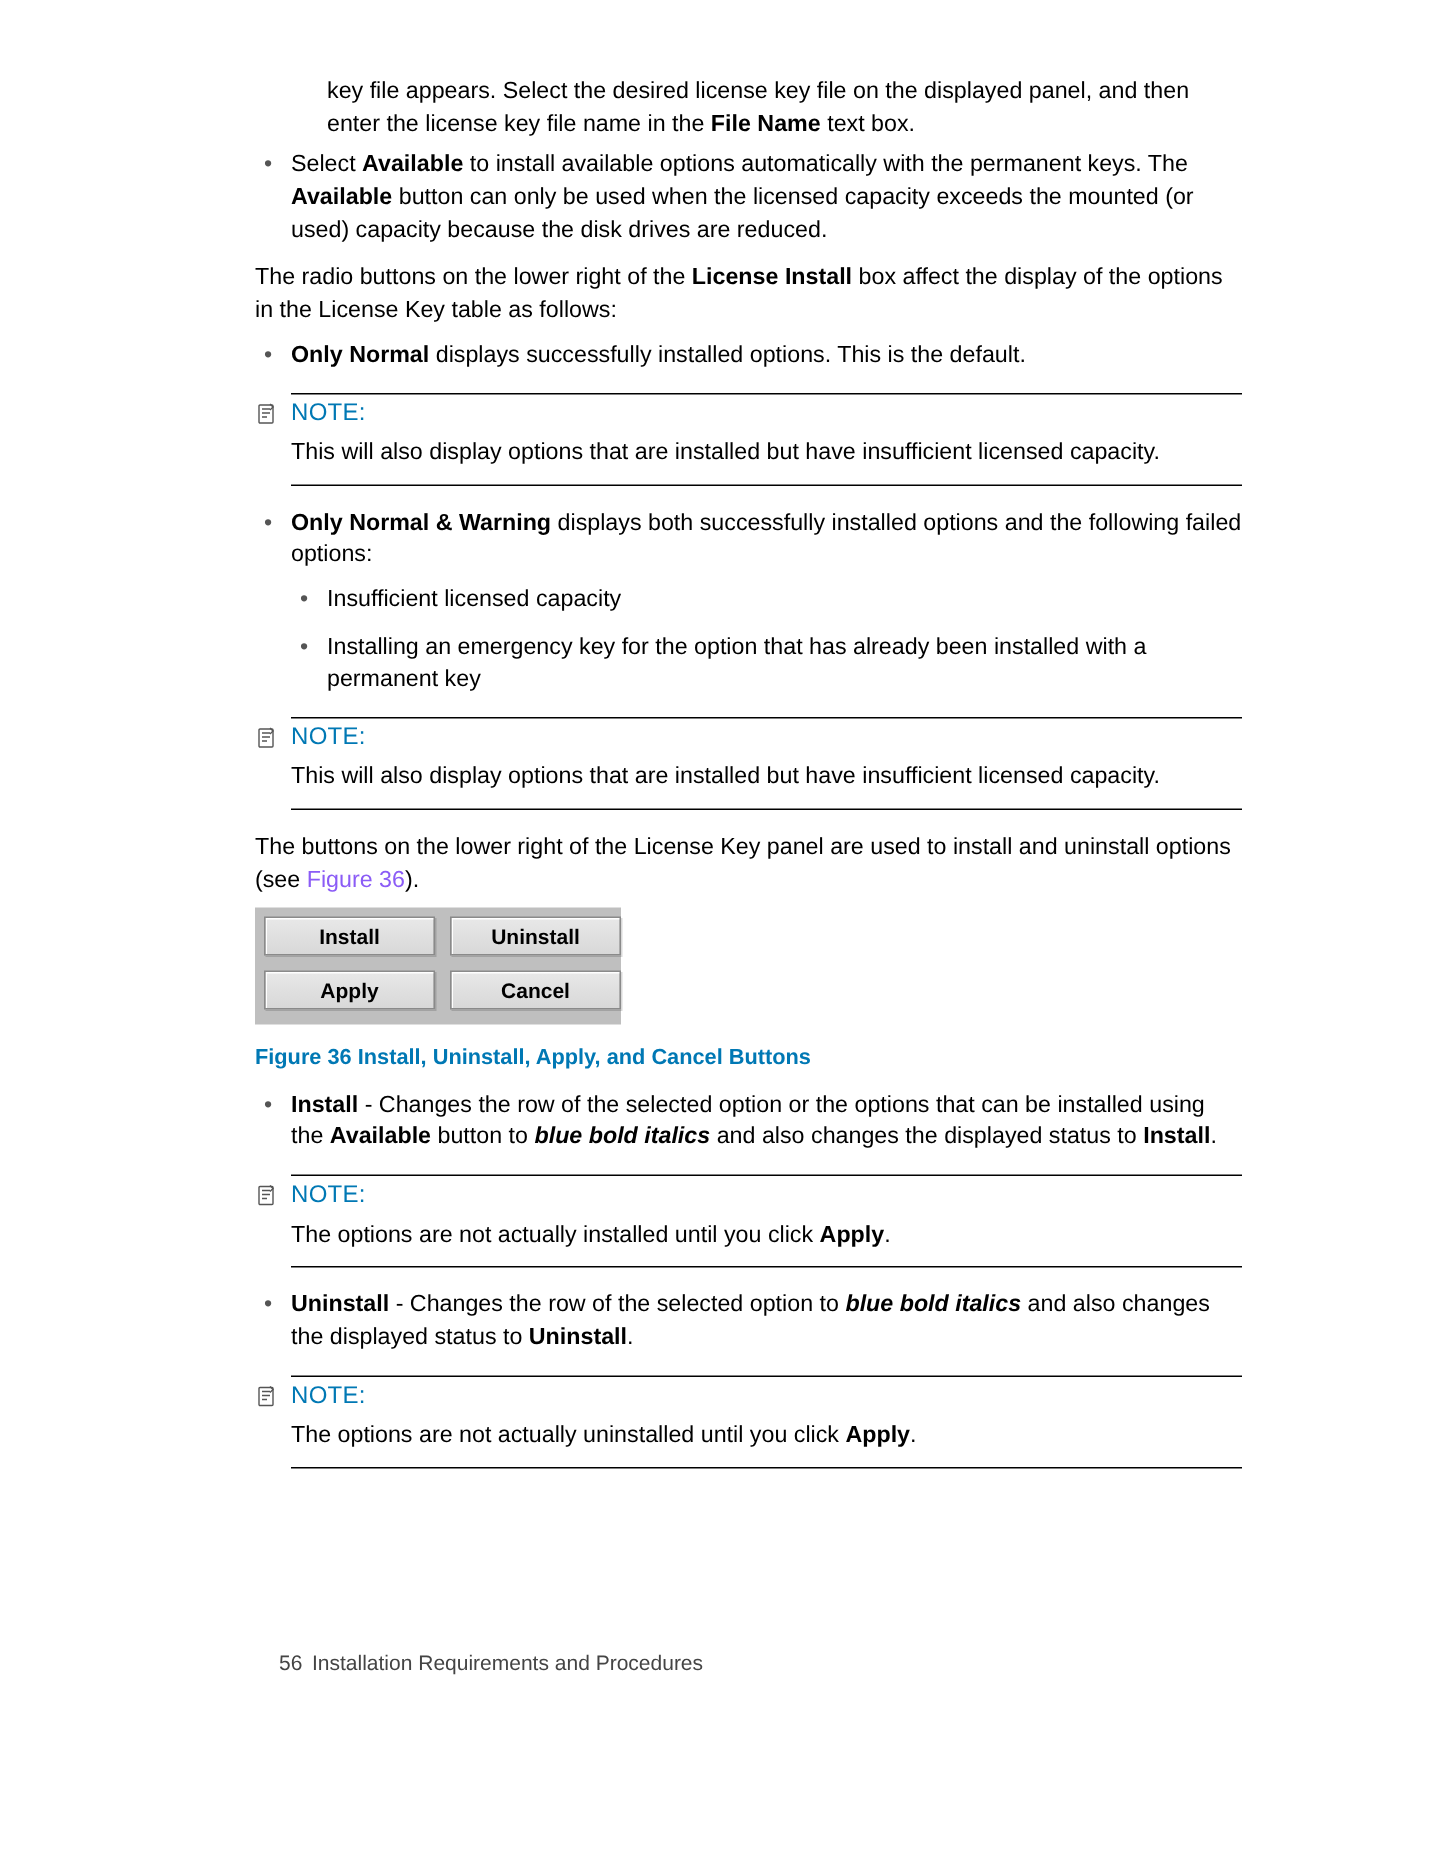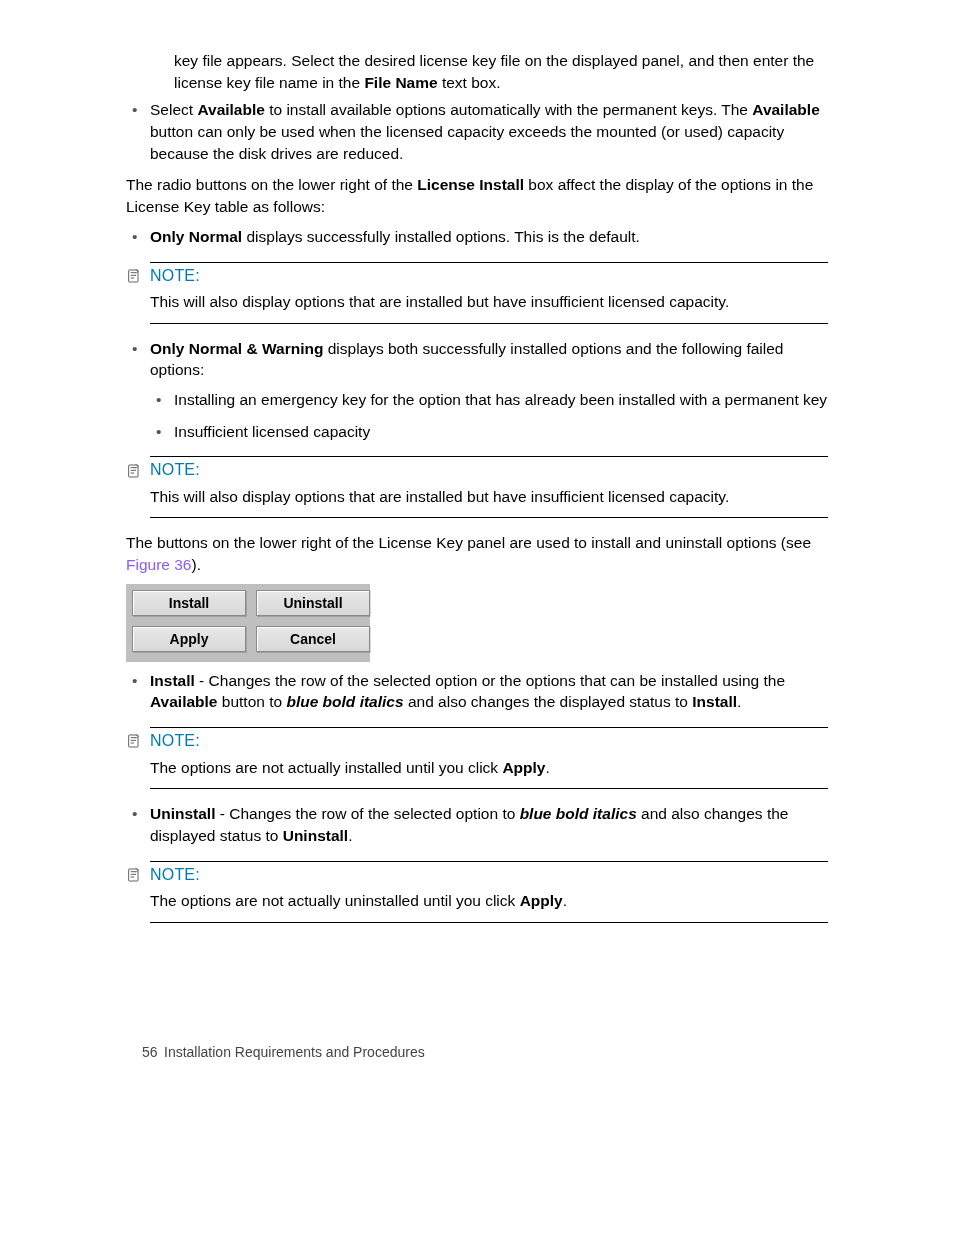--- a/index.html
+++ b/index.html
@@ -9,20 +9,21 @@
     line-height: 1.4;
     color: #000;
     margin: 0;
     padding: 0;
     background: #fff;
     width: 954px;
   }
   .page {
     padding: 50px 126px 40px 126px;
     box-sizing: border-box;
+    margin-left: 44px;
   }
   .indent1 { margin-left: 48px; }
   .indent1b { margin-left: 24px; }
   ul.bullets {
     list-style: none;
     padding: 0;
     margin: 6px 0;
   }
   ul.bullets > li {
     position: relative;
@@ -138,22 +139,22 @@
       <span class="note-label">NOTE:</span>
     </div>
     <div class="note-body">This will also display options that are installed but have insufficient licensed capacity.</div>
     <hr class="note-hr">
   </div>
 
   <ul class="bullets indent1b">
     <li>
       <b>Only Normal &amp; Warning</b><span> displays both successfully installed options and the following failed options:</span>
       <ul class="bullets" style="margin-left:0; margin-top:8px;">
+        <li>Insufficient licensed capacity</li>
         <li>Installing an emergency key for the option that has already been installed with a permanent key</li>
-        <li>Insufficient licensed capacity</li>
       </ul>
     </li>
   </ul>
 
   <div class="note-block">
     <hr class="note-hr">
     <div class="note-head">
       <svg class="note-icon" viewBox="0 0 24 24">
           <rect x="4" y="3" width="14" height="18" rx="1"></rect>
           <path d="M7 7h8M7 11h8M7 15h5"></path>
@@ -169,20 +170,21 @@
     <span>The buttons on the lower right of the License Key panel are used to install and uninstall options (see </span><span class="fig-link">Figure 36</span><span>).</span>
   </p>
 
   <div class="button-panel">
     <button class="ui-btn">Install</button>
     <button class="ui-btn">Uninstall</button>
     <button class="ui-btn">Apply</button>
     <button class="ui-btn">Cancel</button>
   </div>
 
+  <div class="fig-caption">Figure 36 Install, Uninstall, Apply, and Cancel Buttons</div>
 
   <ul class="bullets indent1b">
     <li>
       <b>Install</b><span> - Changes the row of the selected option or the options that can be installed using the </span><b>Available</b><span> button to </span><span class="bi">blue bold italics</span><span> and also changes the displayed status to </span><b>Install</b><span>.</span>
     </li>
   </ul>
 
   <div class="note-block">
     <hr class="note-hr">
     <div class="note-head">

